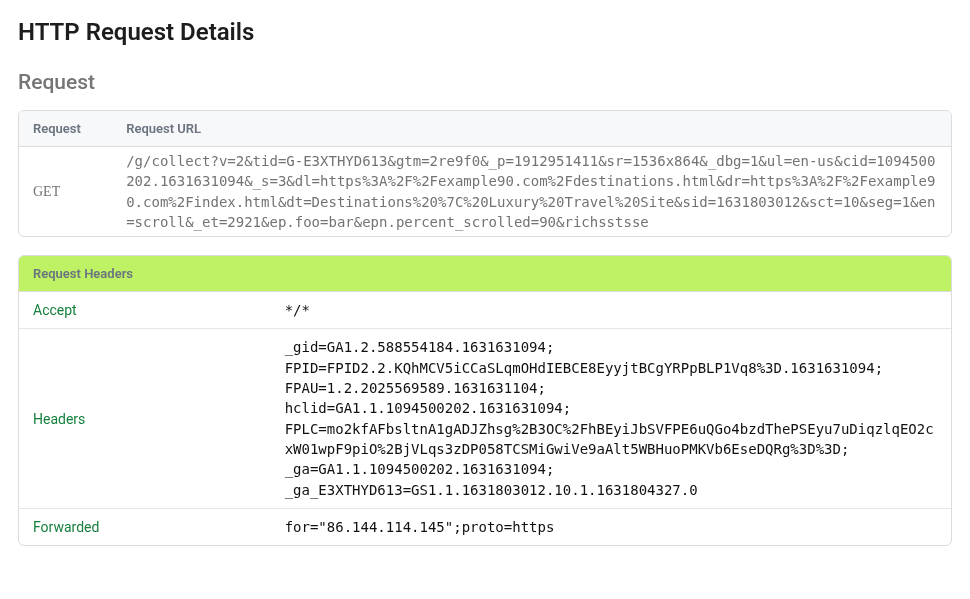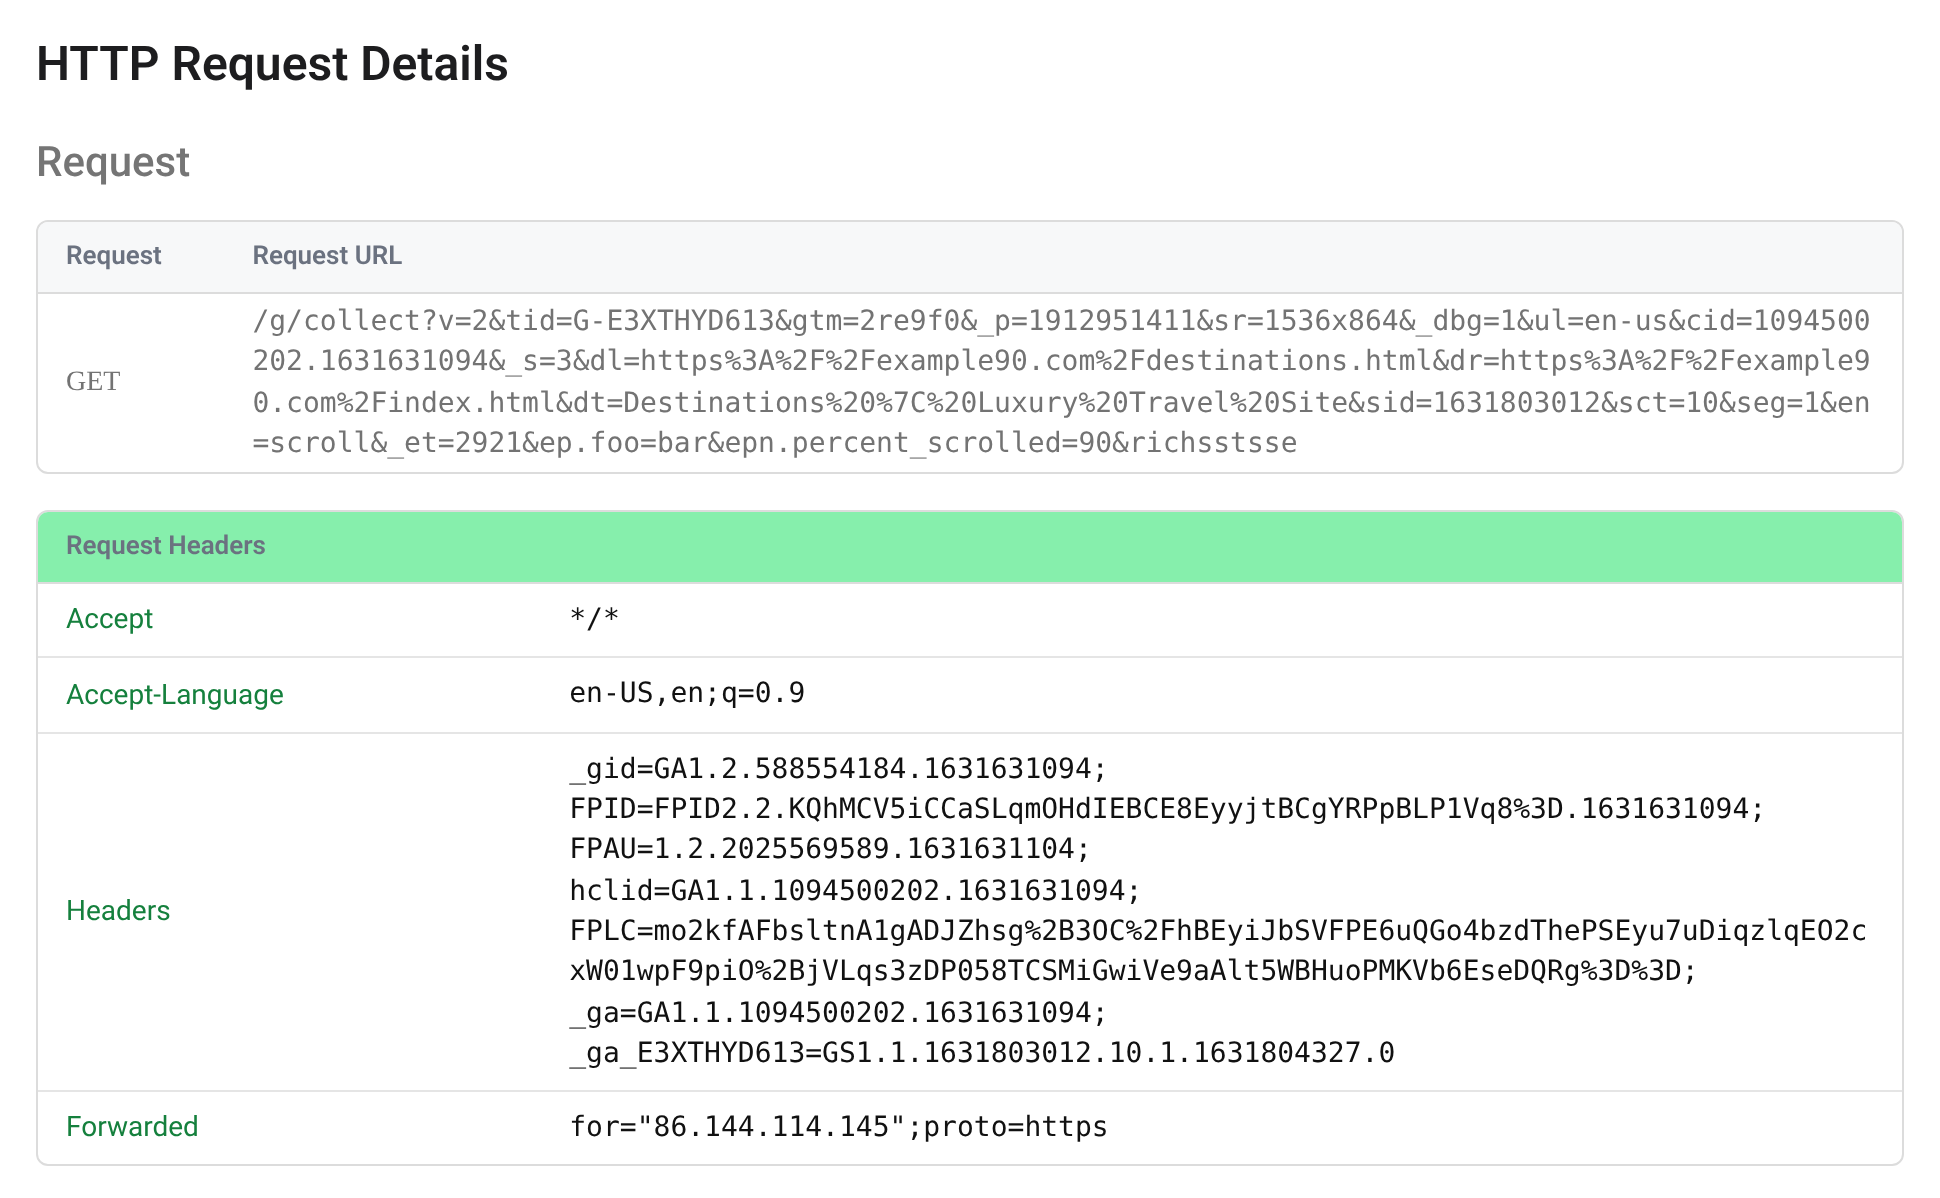--- a/index.html
+++ b/index.html
@@ -66,21 +66,21 @@
       font-family: ui-monospace, SFMono-Regular, Menlo, Monaco, Consolas, monospace;
       word-break: break-all;
       white-space: normal;
       line-height: 1.45;
     }
     .headers-table {
       width: 100%;
       border-collapse: collapse;
     }
     .headers-caption {
-      background: #86efac;
+      background: #bef264;
       text-align: left;
       font-weight: 600;
       font-size: 13px;
       color: #6b7280;
       padding: 10px 14px;
       border-bottom: 1px solid #dcdcdc;
     }
     .headers-table td {
       padding: 8px 14px;
       border-bottom: 1px solid #e5e5e5;
@@ -131,24 +131,20 @@
 
 <div class="panel">
   <div class="headers-caption">Request Headers</div>
   <table class="headers-table">
     <tbody id="headers-body">
         <tr>
           <td class="header-name">Accept</td>
           <td class="header-value">*/*</td>
         </tr>
         <tr>
-          <td class="header-name">Accept-Language</td>
-          <td class="header-value">en-US,en;q=0.9</td>
-        </tr>
-        <tr>
           <td class="header-name">Headers</td>
           <td class="header-value cookie-cell">_gid=GA1.2.588554184.1631631094;
 FPID=FPID2.2.KQhMCV5iCCaSLqmOHdIEBCE8EyyjtBCgYRPpBLP1Vq8%3D.1631631094;
 FPAU=1.2.2025569589.1631631104;
 hclid=GA1.1.1094500202.1631631094;
 FPLC=mo2kfAFbsltnA1gADJZhsg%2B3OC%2FhBEyiJbSVFPE6uQGo4bzdThePSEyu7uDiqzlqEO2cxW01wpF9piO%2BjVLqs3zDP058TCSMiGwiVe9aAlt5WBHuoPMKVb6EseDQRg%3D%3D;
 _ga=GA1.1.1094500202.1631631094;
 _ga_E3XTHYD613=GS1.1.1631803012.10.1.1631804327.0</td>
         </tr>
         <tr>

